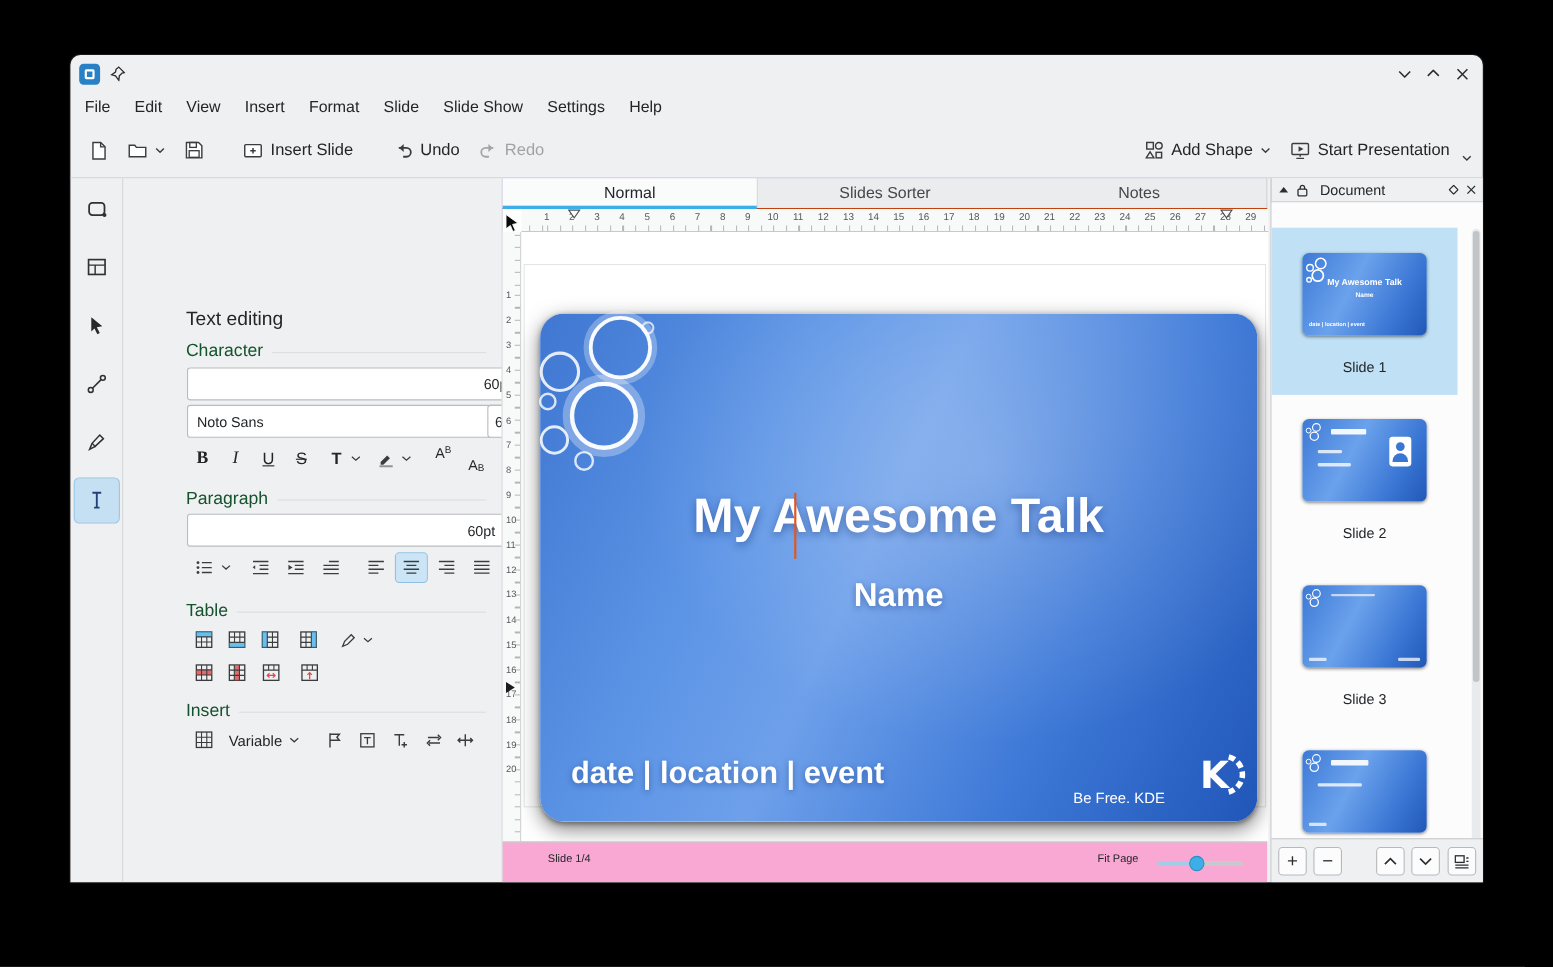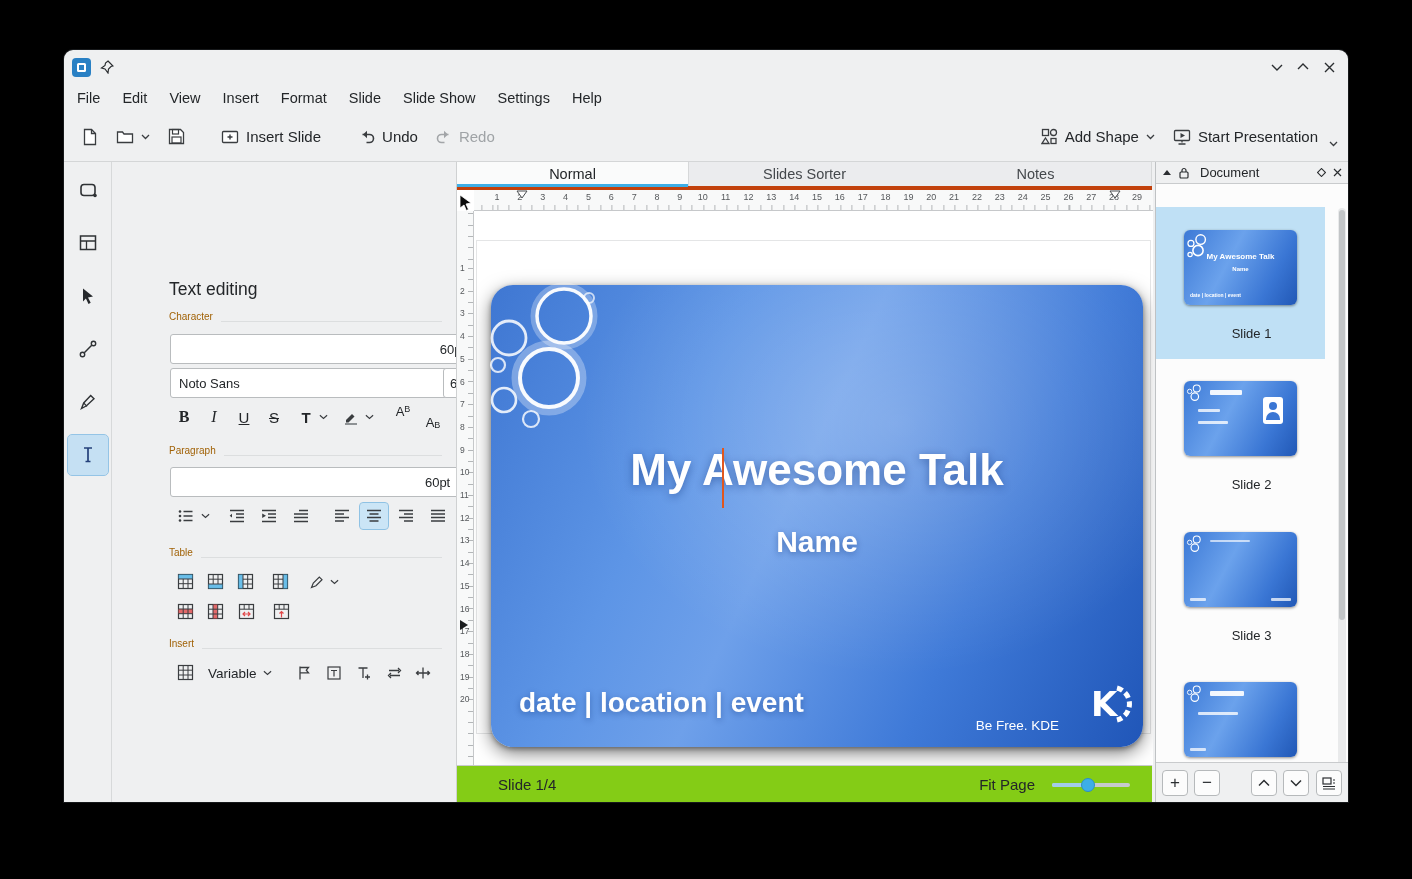--- a/index.html
+++ b/index.html
@@ -22,62 +22,62 @@
 .tbbtn{display:flex;align-items:center;gap:7px;font-size:15px;padding:6px 7px;border-radius:3px;white-space:nowrap}
 .tbbtn.disabled{color:#9fa3a6}
 .chev{flex:0 0 auto}
 
 .toolstrip{position:absolute;left:0;top:112px;width:48px;height:640px;border-right:1px solid #d7d9da;display:flex;flex-direction:column;align-items:center}
 .tool{width:40px;height:40px;margin-top:13px;display:flex;align-items:center;justify-content:center;border-radius:4px}
 .tool:first-child{margin-top:8px}
 .tool.selected{background:#c5e0f3;outline:1px solid #94c4e6}
 .docker{position:absolute;left:48px;top:112px;width:344px;height:640px}
 .dk-title{position:absolute;left:57px;top:117px;font-size:17.5px;color:#232629}
-.dk-label{position:absolute;left:57px;right:14px;font-size:10px;color:#a16207;display:flex;align-items:flex-end;gap:8px}
+.dk-label{position:absolute;left:57px;right:14px;font-size:16px;color:#14532d;display:flex;align-items:center;gap:8px}
 .dk-label::after{content:"";flex:1;height:1px;background:#dcdedf}
 .combo{position:absolute;background:#fff;border:1px solid #b9bcbe;border-radius:3px;font-size:13px;display:flex;align-items:center;padding:0 8px;height:30px;color:#232629}
 .combo .spacer{flex:1}
 .sbtn{position:absolute;width:28px;height:26px;display:flex;align-items:center;justify-content:center;border-radius:3px;font-size:15px}
 .sbtn.checked{background:#cbe5f6;outline:1px solid #8fc2e4}
 .more-btn{position:absolute;width:34px;height:26px;border:1px solid #b9bcbe;border-radius:3px;background:#fbfbfb;display:flex;align-items:flex-end;justify-content:center;font-size:14px;letter-spacing:1px;padding-bottom:7px}
 .gbtn{position:absolute;width:26px;height:25px;display:flex;align-items:center;justify-content:center;border-radius:3px}
 .varbtn{position:absolute;display:flex;align-items:center;gap:6px;font-size:13.5px;height:26px;padding:0 4px;border-radius:3px}
 
 .center{position:absolute;left:392px;top:112px;width:696px;height:640px;background:#fff;border-left:1px solid #cfd1d2}
-.tabbar{position:absolute;left:0;top:0;right:0;height:28px;display:flex;background:#c4b5fd;border-bottom:4px solid #c2410c}
+.tabbar{position:absolute;left:0;top:0;right:0;height:28px;display:flex;background:#c4b5fd;border-bottom:1px solid #c2410c}
 .tab{flex:1;display:flex;align-items:center;justify-content:center;font-size:14.5px;color:#44484c;border-right:1px solid #d6d8d9;position:relative;background:#ebecee}
 .tab.active{background:#fafbfb;color:#232629}
 .tab.active::after{content:"";position:absolute;left:0;right:0;bottom:-1px;height:3px;background:#3daee6}
 .hruler{position:absolute;left:17px;top:28px;width:679px;height:21px;background:#f8f9f9;border-bottom:1px solid #c6c8ca;overflow:hidden}
 .hticks{position:absolute;left:0;right:0;bottom:0;height:5px;background:repeating-linear-gradient(to right,#b3b6b8 0 1px,transparent 1px 11.43px);background-position:23.4px 0}
 .hnum{position:absolute;top:2px;transform:translateX(-50%);font-size:9px;color:#55585b}
 .vruler{position:absolute;left:0;top:49px;width:17px;height:554px;background:#f8f9f9;border-right:1px solid #c6c8ca;overflow:hidden}
 .vticks{position:absolute;top:0;bottom:0;right:0;width:5px;background:repeating-linear-gradient(to bottom,#b3b6b8 0 1px,transparent 1px 11.35px);background-position:0 57px}
 .vnum{position:absolute;left:3px;font-size:8.5px;color:#55585b}
 .canvas{position:absolute;left:17px;top:49px;width:679px;height:554px;background:#fff;overflow:hidden}
 .page{position:absolute;left:2px;top:29px;width:675px;height:494px;background:#fff;border:1px solid #e4e5e6}
 .slide{position:absolute;left:14px;top:44px;width:652px;height:462px;border-radius:22px;background:radial-gradient(ellipse at 62% 30%,rgba(255,255,255,.22),rgba(255,255,255,0) 55%),linear-gradient(115deg,#3f77d2 0%,#5d95e6 30%,#6ea0ea 46%,#3f7ad8 72%,#2056b8 100%);box-shadow:0 6px 18px rgba(0,0,0,.5),0 2px 5px rgba(0,0,0,.35)}
 .slide-title{position:absolute;left:0;right:0;top:160px;text-align:center;font-size:44px;font-weight:bold;color:#fff;text-shadow:0 2px 8px rgba(8,40,110,.45)}
 .slide-sub{position:absolute;left:0;right:0;top:240px;text-align:center;font-size:30px;font-weight:bold;color:#fff;text-shadow:0 2px 6px rgba(8,40,110,.4)}
 .slide-footer{position:absolute;left:28px;top:402px;font-size:28px;font-weight:bold;color:#fff;text-shadow:0 2px 6px rgba(8,40,110,.4)}
 .slide-brand{position:absolute;right:84px;top:433px;font-size:13.5px;color:#fff}
 .kde-logo{position:absolute;right:10px;top:396px}
 .cursor-line{position:absolute;left:231px;top:163px;width:2px;height:60px;background:#e0571e}
-.statusbar{position:absolute;left:0;right:0;top:603px;height:37px;background:#84cc16;border-top:1px solid #c8cacc;font-size:15px}
+.statusbar{position:absolute;left:0;right:0;top:603px;height:37px;background:#f9a8d4;border-top:1px solid #c8cacc;font-size:10px}
 .zoom-track{position:absolute;right:22px;top:17px;width:78px;height:4px;border-radius:2px;background:#c6cacd}
 .zoom-fill{width:45%;height:100%;background:#a3cce9;border-radius:2px}
 .zoom-handle{position:absolute;left:29px;top:-5px;width:14px;height:14px;border-radius:50%;background:#3daee6;border:1px solid #2d8fc4}
 
 .rightpanel{position:absolute;left:1091px;top:112px;width:193px;height:640px;background:#eff0f1;border-left:1px solid #bfc2c4}
 .rp-header{position:absolute;left:0;right:0;top:0;height:22px;border-bottom:1px solid #c9cbcd;display:flex;align-items:center;padding:0 6px;gap:7px;font-size:13px}
 .rp-title{flex:1;padding-left:4px;color:#232629}
 .rp-list{position:absolute;left:0;right:0;top:22px;height:578px;background:#fcfcfc;overflow:hidden}
 .sel-row{position:absolute;left:0;top:23px;width:169px;height:152px;background:#bfe0f5}
 .thumb{position:absolute;left:28px;width:113px;height:75px;border-radius:6px;background:linear-gradient(118deg,#3c79d6 0%,#6ba2ec 40%,#3a76d4 75%,#2158b6 100%);box-shadow:0 1px 3px rgba(0,0,0,.45)}
-.thumb-label{position:absolute;left:0;width:191px;text-align:center;font-size:13px;color:#232629}
+.thumb-label{position:absolute;left:0;width:169px;text-align:center;font-size:13px;color:#232629}
 .t-bar{position:absolute;background:rgba(255,255,255,.92);border-radius:1px}
 .t-title{position:absolute;left:0;right:0;top:22px;text-align:center;font-size:8px;font-weight:bold;color:#fff;white-space:nowrap}
 .t-sub{position:absolute;left:0;right:0;top:36px;text-align:center;font-size:6px;font-weight:bold;color:#fff}
 .t-footer{position:absolute;left:6px;top:62px;font-size:5px;font-weight:bold;color:#fff}
 .sb{position:absolute;right:2px;top:24px;width:8px;height:572px;background:#e9eaeb;border-radius:4px}
 .sb-thumb{position:absolute;left:1px;right:1px;top:2px;height:410px;background:#c2c5c7;border-radius:3px}
 .rp-bottom{position:absolute;left:0;right:0;top:600px;height:40px;background:#eff0f1;border-top:1px solid #c9cbcd}
 .pbtn{position:absolute;top:7px;width:26px;height:26px;border:1px solid #b6b9bb;border-radius:4px;background:#fcfcfc;display:flex;align-items:center;justify-content:center;font-size:17px;color:#2b2e31}
 
 .bold-g{font-weight:bold;font-family:"Liberation Serif",serif;font-size:16px}

